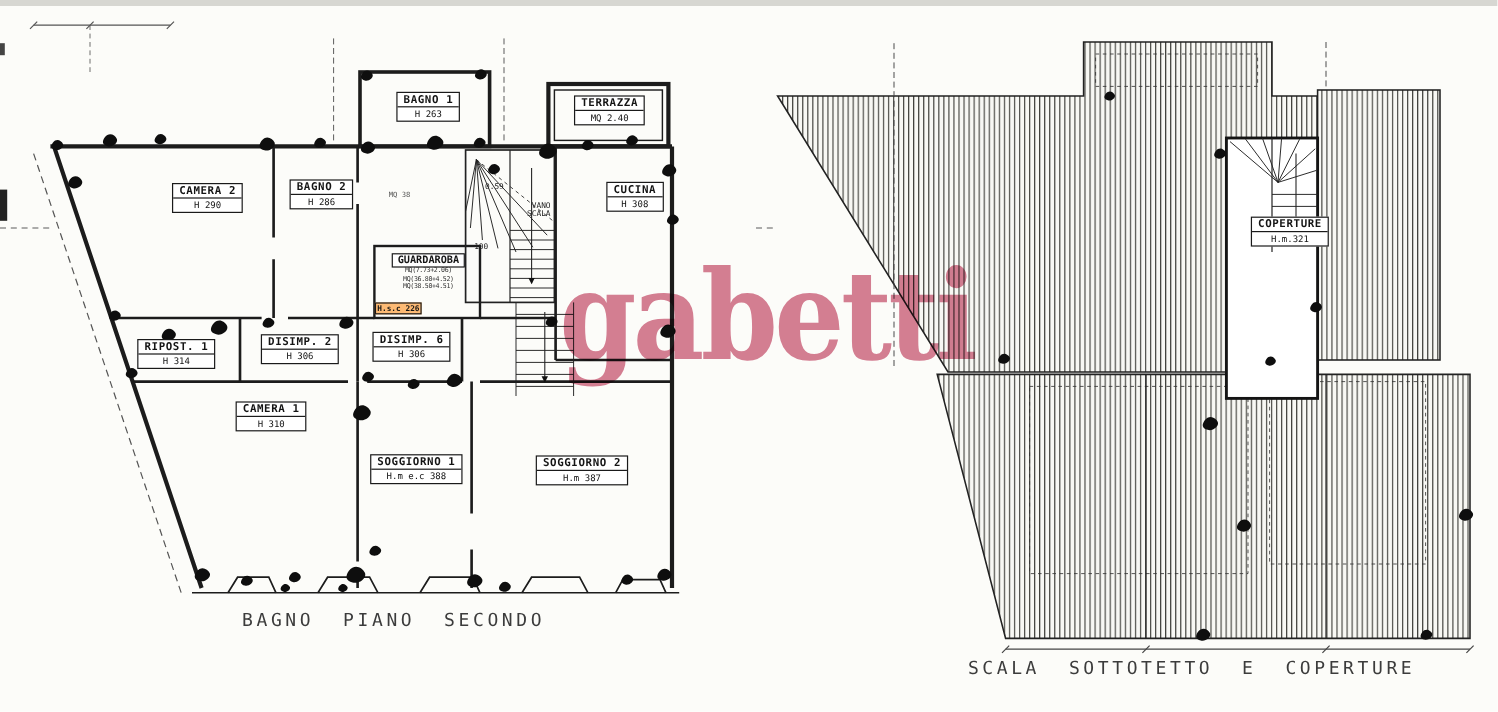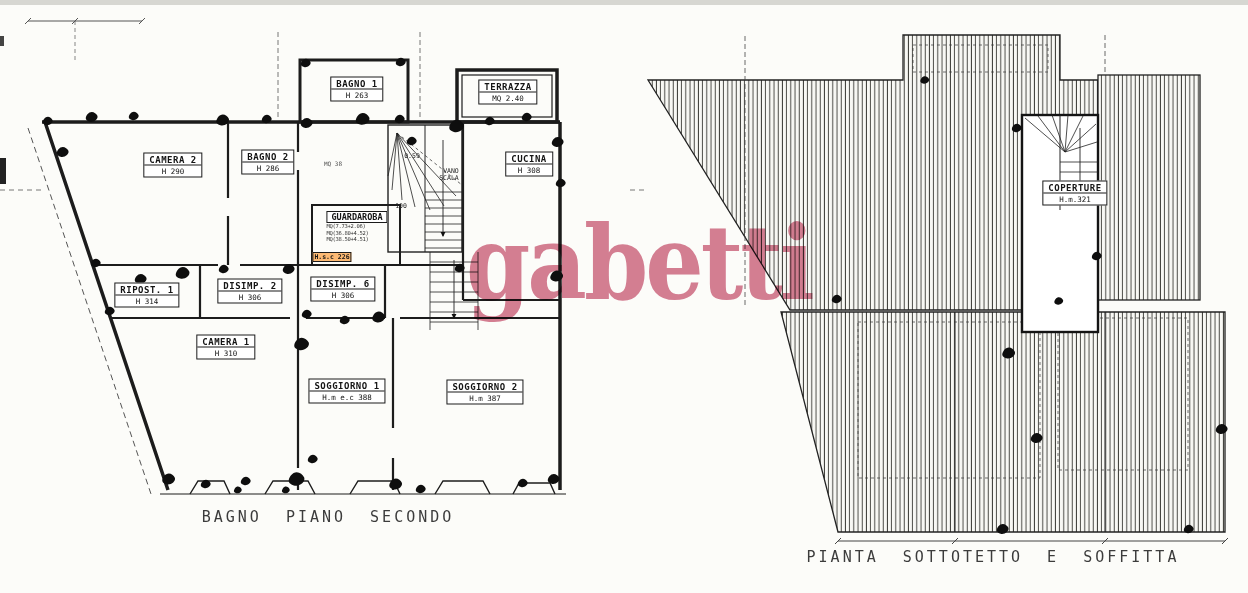--- a/index.html
+++ b/index.html
@@ -10,21 +10,21 @@
   .scanbar{position:absolute;left:0;top:0;width:100%;height:5px;background:#d7d7d2;z-index:5;}
 
   
   .rlabel{position:absolute;transform:translate(-50%,-50%);background:#fff;
           border:1.5px solid #1a1a1a;text-align:center;color:#141414;z-index:20;white-space:nowrap;}
   .rlabel .rname{font-size:9px;font-weight:bold;letter-spacing:.5px;padding:1px 5px 0 5px;
                  border-bottom:1.3px solid #1a1a1a;}
   .rlabel .rdet{font-size:7.5px;padding:1px 3px;}
 
   
-  .glabel{position:absolute;transform:translate(-50%,0);text-align:left;z-index:20;color:#141414;white-space:nowrap;}
+  .glabel{position:absolute;transform:translate(-50%,0);text-align:center;z-index:20;color:#141414;white-space:nowrap;}
   .glabel .gname{font-size:8.5px;font-weight:bold;border:1.4px solid #1a1a1a;background:#fff;padding:0 4px;}
   .glabel .gline{font-size:5.5px;line-height:6.5px;color:#333;letter-spacing:-.3px;filter:blur(.2px);}
   .hscbox{position:absolute;transform:translate(-50%,-50%);border:1.2px solid #1a1a1a;background:#fdba74;
           font-size:6.5px;font-weight:bold;padding:0 1px;z-index:20;color:#141414;white-space:nowrap;}
 
   
   .anno{position:absolute;transform:translate(-50%,-50%);font-size:6.5px;color:#222;z-index:20;
         line-height:7px;text-align:right;white-space:nowrap;}
   .anno.blurry{color:#555;filter:blur(.3px);font-size:6px;}
 
@@ -264,17 +264,17 @@
 
   <div class="anno" style="left:449px;top:175px">
     <div>VANO</div>
     <div>SCALA</div>
   </div>
   <div class="anno" style="left:412px;top:156px">0.59</div>
   <div class="anno" style="left:401px;top:206px">100</div>
   <div class="anno blurry" style="left:333px;top:163px">MQ 38</div>
 
   <div class="ptitle" style="left:328px;top:508px">BAGNO PIANO SECONDO</div>
-  <div class="ptitle" style="left:993px;top:548px">PIANTA SOTTOTETTO E SOFFITTA</div>
+  <div class="ptitle" style="left:993px;top:548px">SCALA SOTTOTETTO E COPERTURE</div>
 
   <div class="wm-brand">gabetti</div>
 
 </div>
 
 </body></html>

